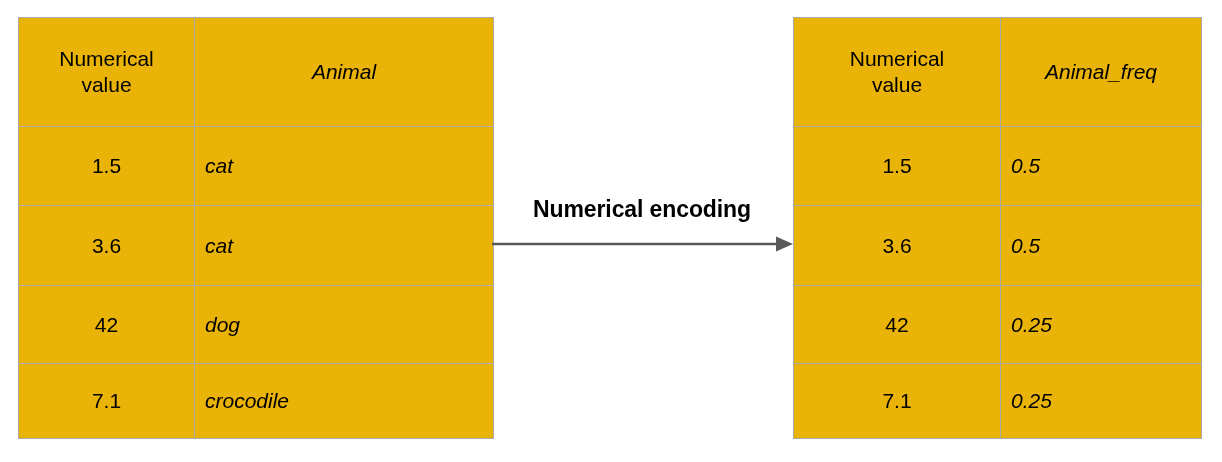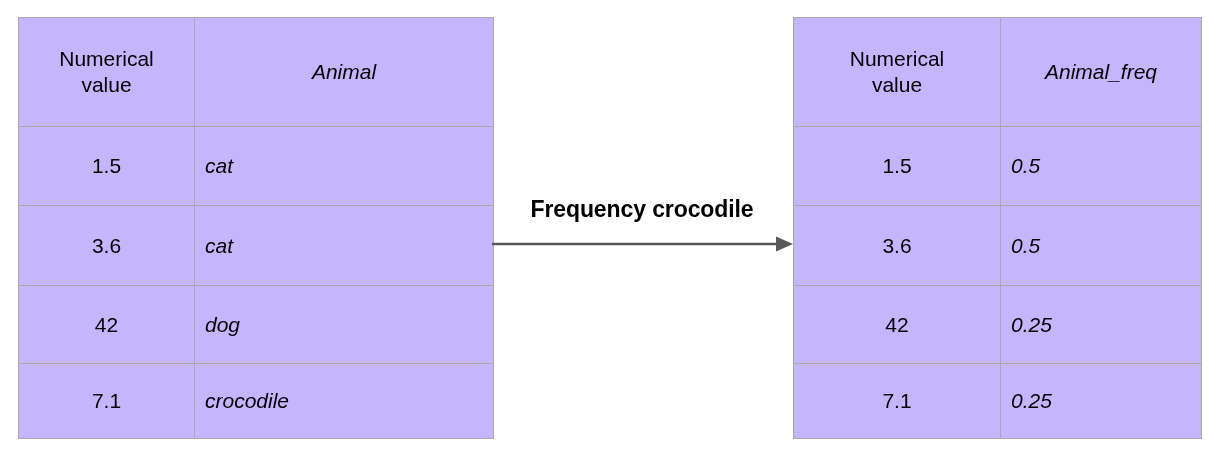--- a/index.html
+++ b/index.html
@@ -22,21 +22,21 @@
     top: 0;
     width: 1222px;
     height: 462px;
   }
 
   
   .tbl {
     position: absolute;
     border-collapse: collapse;
     table-layout: fixed;
-    background: #c4b5fd;
+    background: #eab308;
   }
   .tbl td, .tbl th {
     border: 1px solid #a9a9a9;
     padding: 0 10px;
     font-weight: normal;
     font-size: 21px;
     line-height: 1.22;
     color: #000000;
     box-sizing: border-box;
   }
@@ -135,21 +135,21 @@
         <td class="col-num">42</td>
         <td class="col-txt">dog</td>
       </tr>
       <tr>
         <td class="col-num">7.1</td>
         <td class="col-txt">crocodile</td>
       </tr>
     </tbody>
   </table>
 
-  <div id="transform-label">Frequency crocodile</div>
+  <div id="transform-label">Numerical encoding</div>
 
   <svg id="transform-arrow" viewBox="0 0 312 24">
     <line x1="6" y1="12" x2="292" y2="12" stroke="#595959" stroke-width="2.6"></line>
     <polygon points="290,4.5 307,12 290,19.5" fill="#595959"></polygon>
   </svg>
 
   <table class="tbl" id="table-encoded">
     <colgroup>
         <col class="c1">
         <col class="c2">

